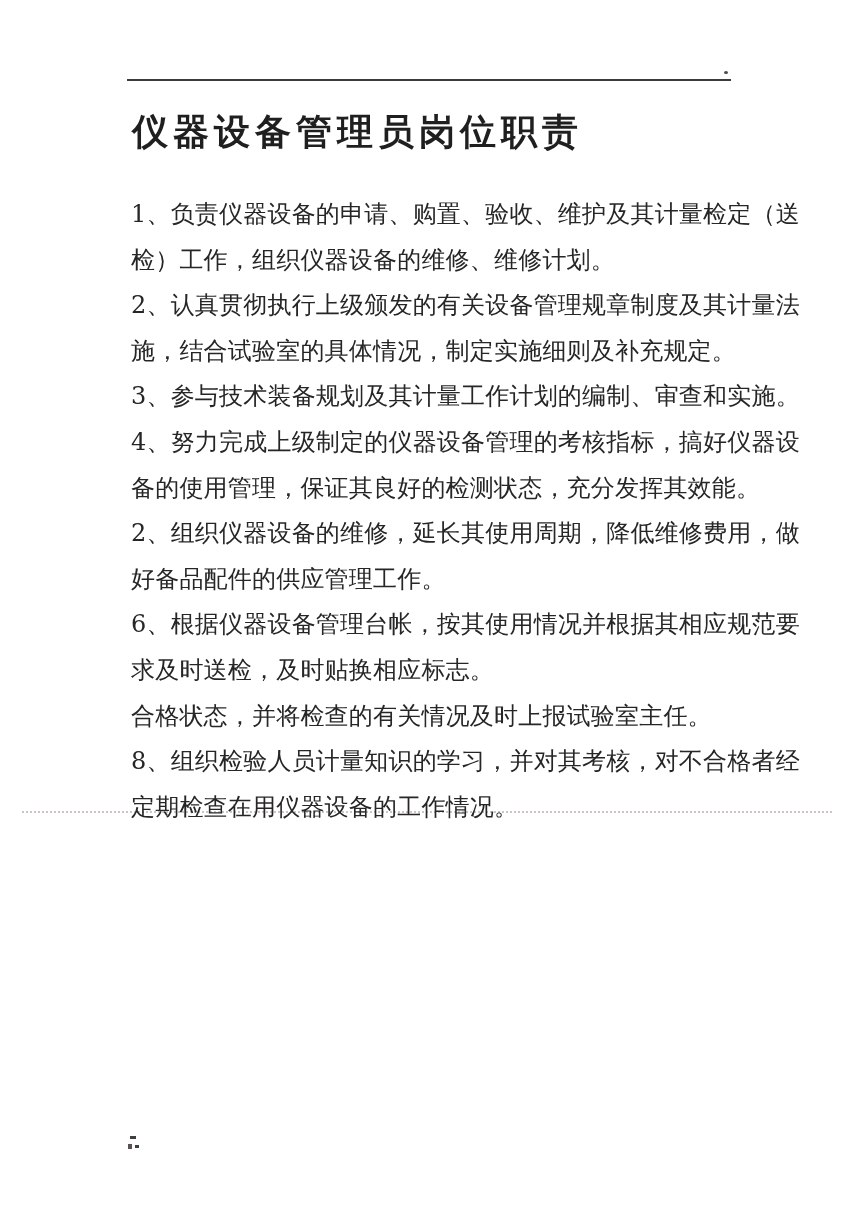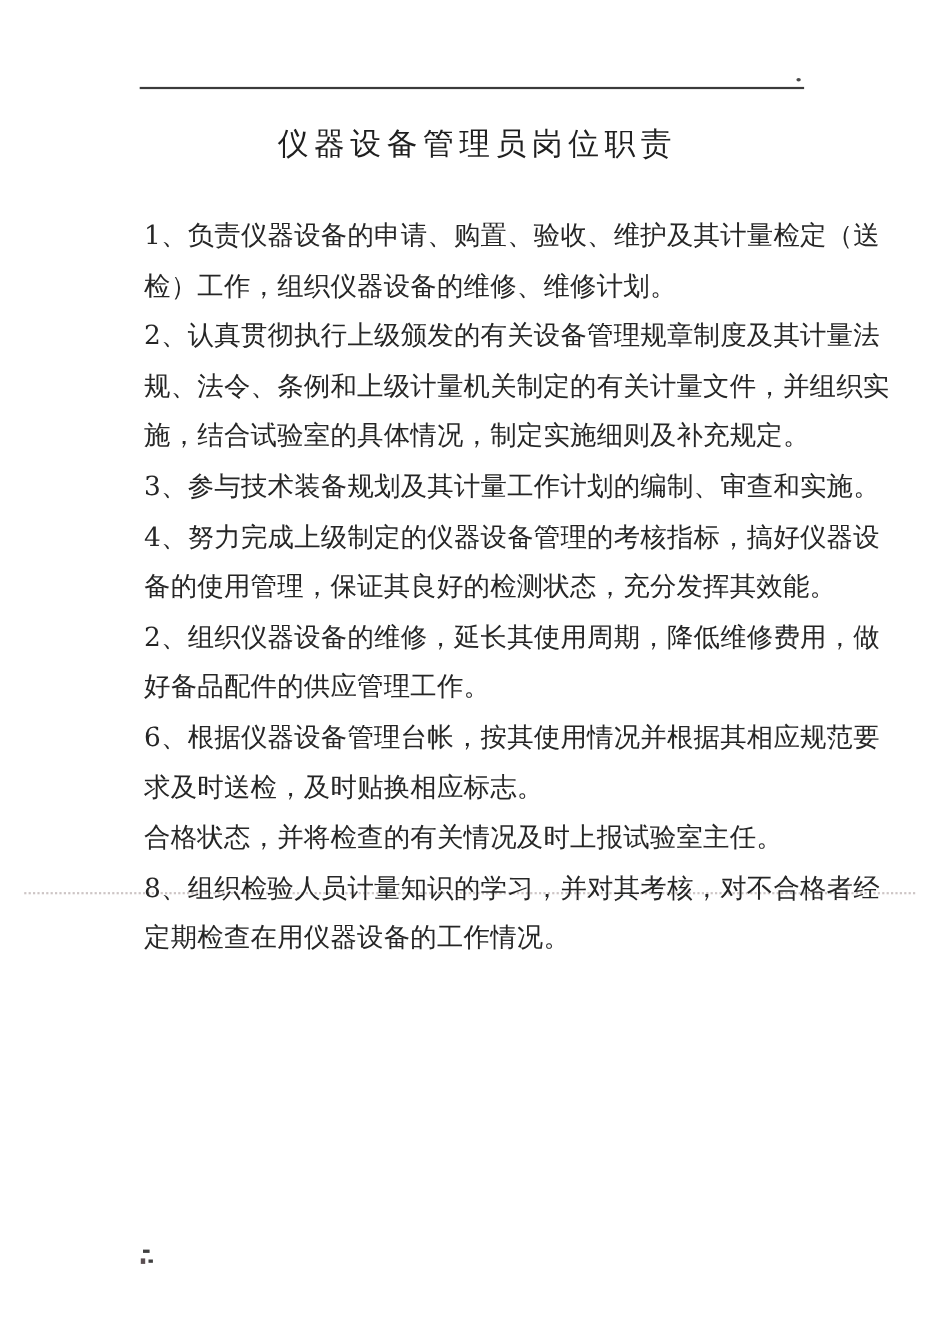--- a/index.html
+++ b/index.html
@@ -34,23 +34,23 @@
     border-radius: 50%;
   }
   .doc-title {
     position: absolute;
     left: 132px;
     top: 108px;
     width: 604px;
     height: 46px;
     line-height: 46px;
     margin: 0;
-    text-align: center;
-    font-size: 28px;
-    font-weight: 400;
+    text-align: left;
+    font-size: 36px;
+    font-weight: 700;
     letter-spacing: 5px;
     color: #1f1f1f;
     white-space: nowrap;
   }
   .body-text {
     position: absolute;
     left: 131px;
     top: 192px;
     z-index: 2;
   }
@@ -91,21 +91,20 @@
 
   <div class="body-text" style="color: rgb(38, 38, 38);">
 
     <div class="paragraph">
       <div class="text-line">1、负责仪器设备的申请、购置、验收、维护及其计量检定（送</div>
       <div class="text-line">检）工作，组织仪器设备的维修、维修计划。</div>
     </div>
 
     <div class="paragraph">
       <div class="text-line">2、认真贯彻执行上级颁发的有关设备管理规章制度及其计量法</div>
-      <div class="text-line">规、法令、条例和上级计量机关制定的有关计量文件，并组织实</div>
       <div class="text-line">施，结合试验室的具体情况，制定实施细则及补充规定。</div>
     </div>
 
     <div class="paragraph">
       <div class="text-line">3、参与技术装备规划及其计量工作计划的编制、审查和实施。</div>
     </div>
 
     <div class="paragraph">
       <div class="text-line">4、努力完成上级制定的仪器设备管理的考核指标，搞好仪器设</div>
       <div class="text-line">备的使用管理，保证其良好的检测状态，充分发挥其效能。</div>

